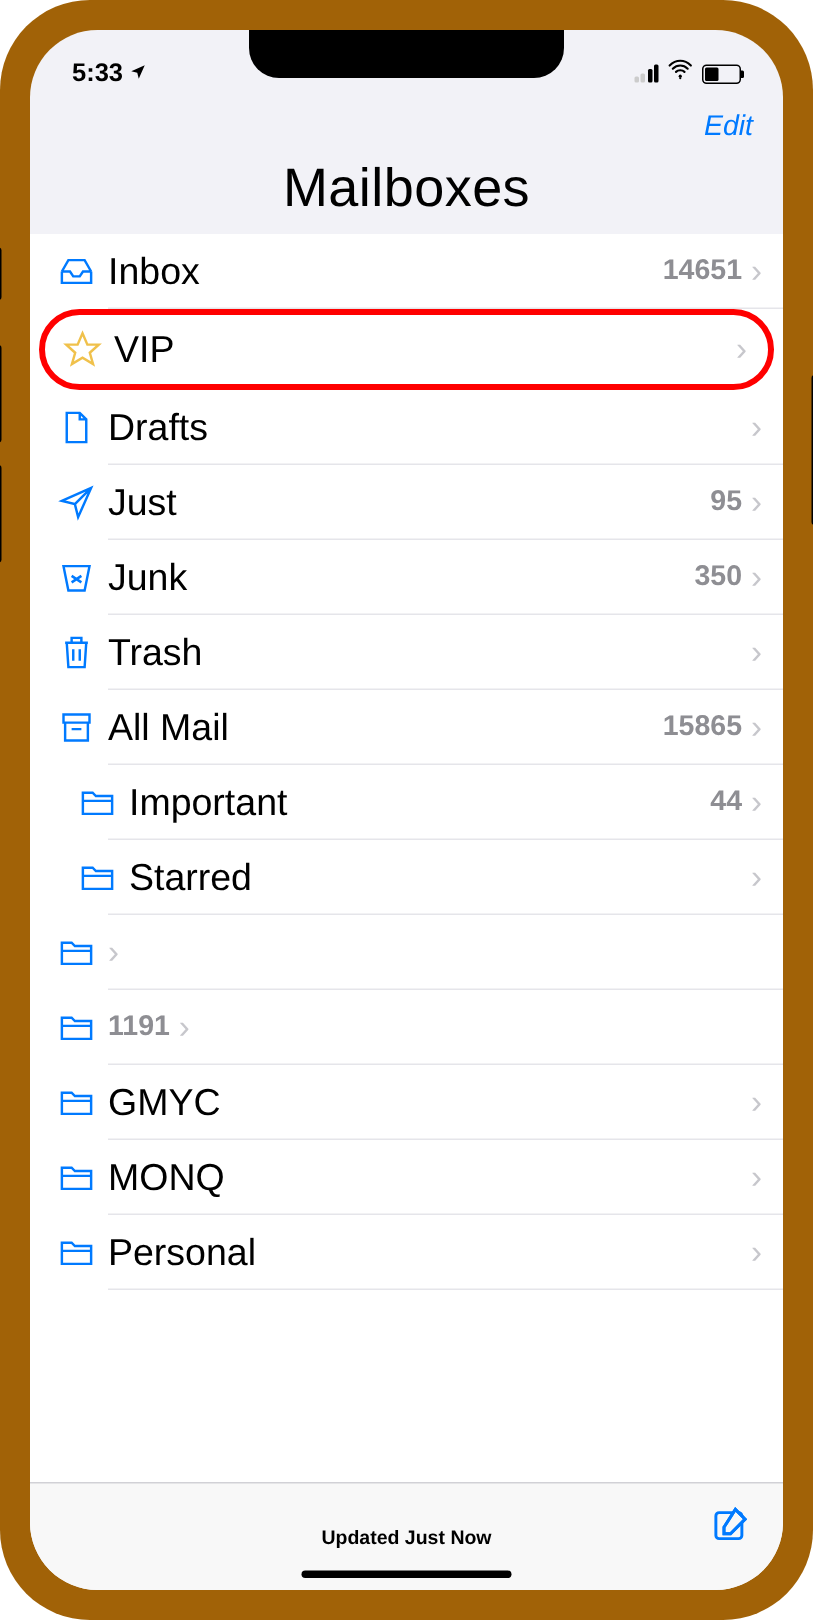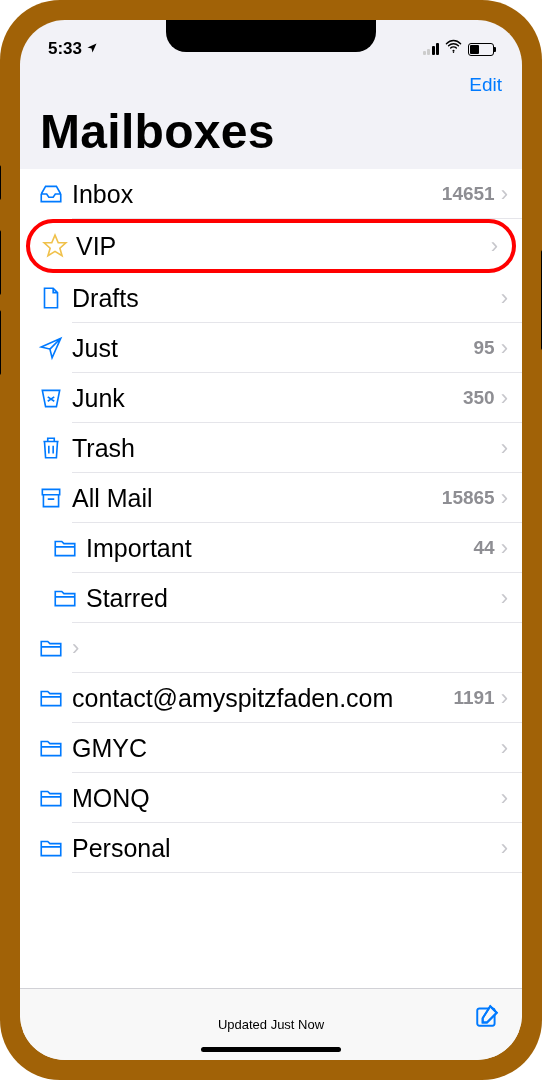--- a/index.html
+++ b/index.html
@@ -105,28 +105,30 @@
       border-radius: 1px;
     }
     .nav-header {
       display: flex;
       justify-content: flex-end;
       padding: 6px 20px 8px;
     }
     .edit-link {
       color: #007aff;
       font-size: 19px;
+      font-style: italic;
     }
     .title-section {
       padding: 0 20px 10px;
     }
     .page-title {
-      font-size: 48px;
-      font-weight: 700;
+      font-size: 36px;
+      font-weight: 400;
       letter-spacing: 0.3px;
+      text-align: center;
     }
     .mailbox-list {
       background: #fff;
       flex: 1;
       overflow: hidden;
     }
     .mailbox-row {
       display: flex;
       align-items: center;
       height: 50px;
@@ -189,21 +191,21 @@
       background: #f8f8f8;
       border-top: 1px solid #d1d1d6;
       display: flex;
       align-items: center;
       justify-content: center;
       position: relative;
     }
     .updated-text {
       font-size: 13px;
       color: #000;
-      font-weight: 400;
+      font-weight: 700;
     }
     .compose-btn {
       position: absolute;
       right: 22px;
       top: 14px;
     }
     .compose-btn svg {
       width: 26px;
       height: 26px;
       stroke: #007aff;
@@ -381,21 +383,20 @@
           </div>
           <div class="chevron">›</div>
           <div class="row-border"></div>
         </div>
         <div class="mailbox-row">
           <div class="icon-wrap">
             <svg viewBox="0 0 24 24" class="icon-blue">
               <path d="M3 6 L3 19 L21 19 L21 8 L11 8 L9 6 Z M3 11 L21 11"></path>
             </svg>
           </div>
-          <div class="mailbox-label">contact@amyspitzfaden.com</div>
           <div class="mailbox-count">1191</div>
           <div class="chevron">›</div>
           <div class="row-border"></div>
         </div>
         <div class="mailbox-row">
           <div class="icon-wrap">
             <svg viewBox="0 0 24 24" class="icon-blue">
               <path d="M3 6 L3 19 L21 19 L21 8 L11 8 L9 6 Z M3 11 L21 11"></path>
             </svg>
           </div>

